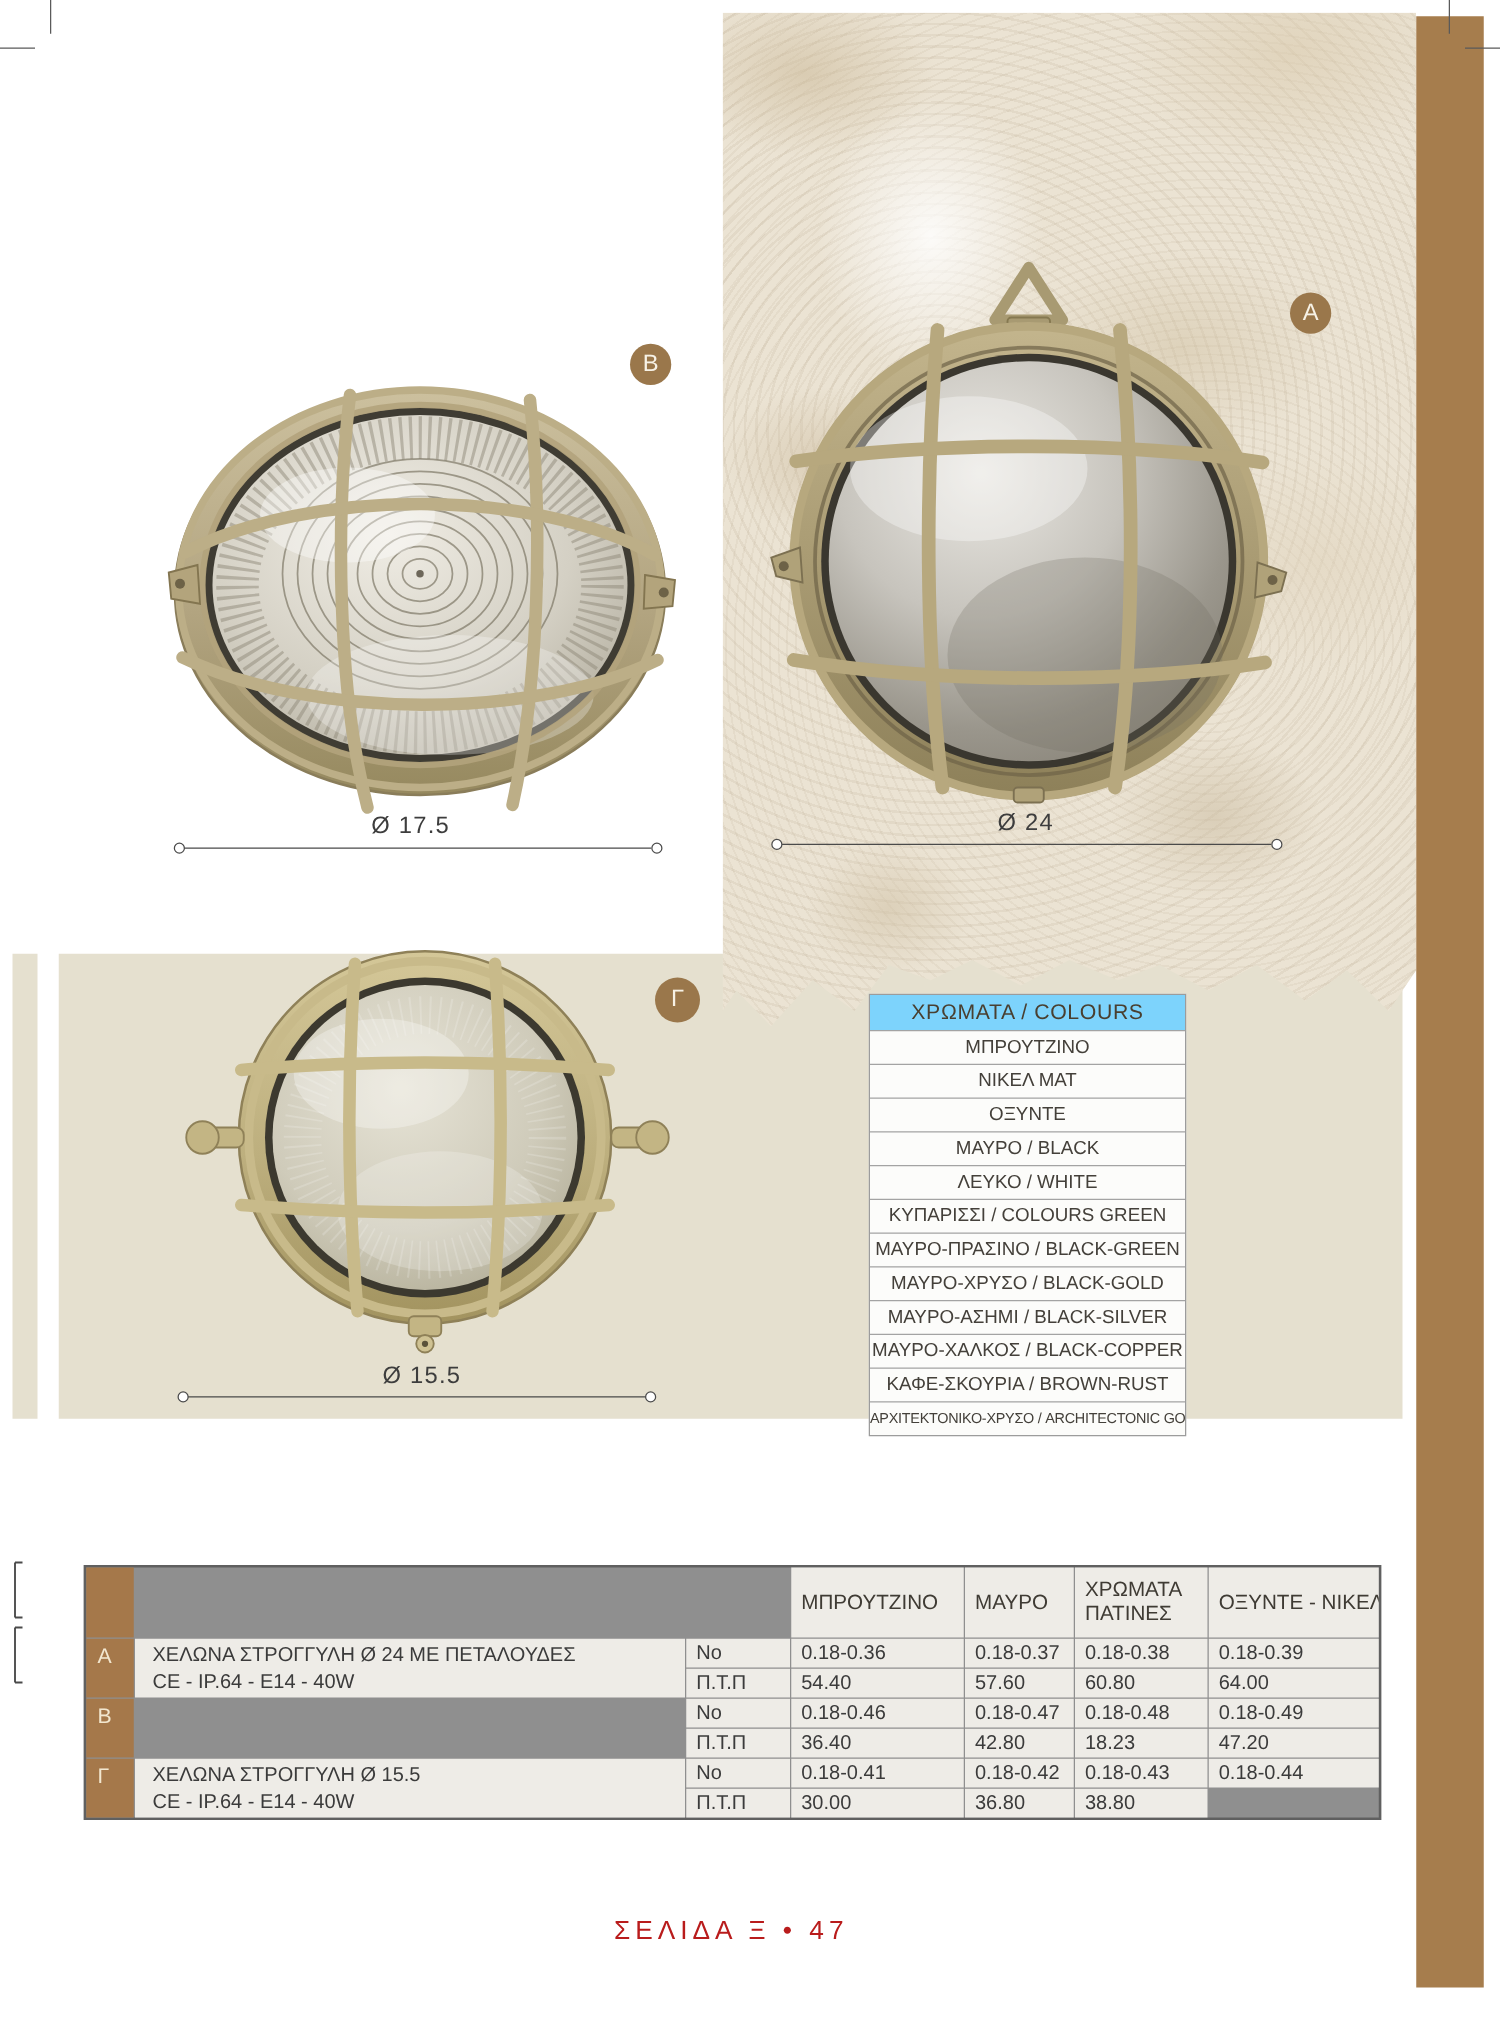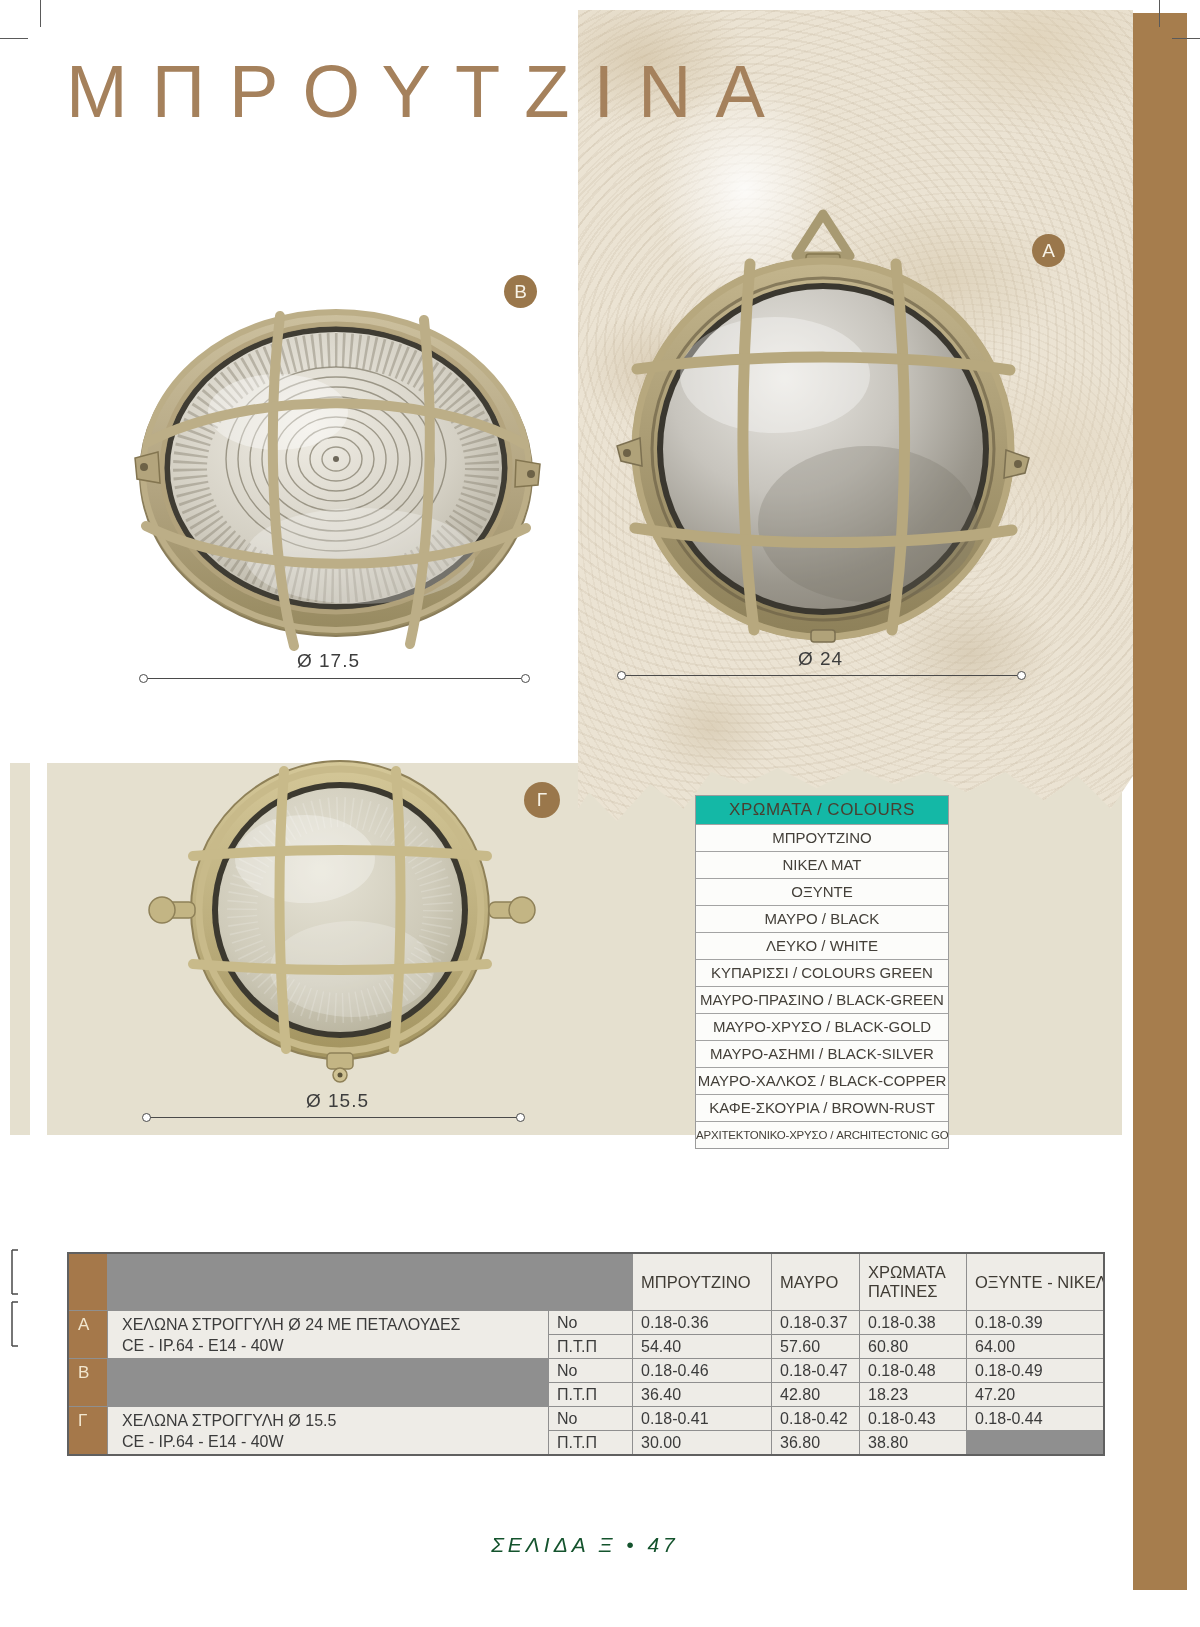--- a/index.html
+++ b/index.html
@@ -29,32 +29,32 @@
   .beige-panel{left:47px;top:763px;width:1075px;height:372px;background:#e5e0cf;z-index:2;}
   .beige-sliver{left:10px;top:763px;width:20px;height:372px;background:#e5e0cf;z-index:2;}
   .brown-strip{left:1133px;top:13px;width:54px;height:1577px;background:#a67d4d;z-index:7;}
 
   .mark{background:#5a5a5a;z-index:8;}
 
   
   .title{left:66px;top:52px;z-index:4;font-size:74px;line-height:80px;letter-spacing:24px;
          color:#a5815c;white-space:nowrap;}
   .footer{left:0;top:1533px;width:1170px;text-align:center;z-index:6;font-size:21px;
-          letter-spacing:4px;color:#14532d;font-style:italic;}
+          letter-spacing:4px;color:#b91c1c;}
 
   
   .plabel{width:33px;height:33px;border-radius:50%;background:#9a774b;color:#f7f2e6;z-index:6;
           font-size:19px;display:flex;align-items:center;justify-content:center;}
   .dim-text{z-index:6;font-size:19px;color:#3d3d3d;letter-spacing:1px;white-space:nowrap;}
   .dim-line{z-index:6;height:0;border-top:1.5px solid #4a4a4a;}
   .dim-end{z-index:6;width:7px;height:7px;border:1.5px solid #4a4a4a;border-radius:50%;background:#fff;}
 
   
   .ctable{left:695px;top:795px;width:252px;z-index:6;border:1px solid #9c9c9c;background:#fcfcfa;}
-  .ctable-header{height:28px;line-height:28px;background:#14b8a6;color:#493f30;font-size:17px;
+  .ctable-header{height:28px;line-height:28px;background:#7dd3fc;color:#493f30;font-size:17px;
                  text-align:center;letter-spacing:.5px;}
   .crow{height:26px;line-height:26px;border-top:1px solid #a3a3a3;font-size:15px;color:#44403a;
         text-align:center;background:#fcfcfa;white-space:nowrap;overflow:hidden;}
   .crow.cond{font-size:11.5px;letter-spacing:-.2px;}
 
   
   .ptable{left:67px;top:1252px;z-index:6;display:grid;
           grid-template-columns:38px 440px 83px 138px 87px 106px 136px;
           grid-template-rows:56px repeat(6,23px);
           gap:1px;background:#8f8f8f;border:2px solid #606060;}
@@ -81,21 +81,20 @@
   <div class="abs brown-strip"></div>
 
   <div class="abs mark" style="left:40px;top:0;width:1px;height:27px;"></div>
   <div class="abs mark" style="left:0;top:38px;width:28px;height:1px;"></div>
   <div class="abs mark" style="left:1159px;top:0;width:1px;height:27px;"></div>
   <div class="abs mark" style="left:1172px;top:38px;width:28px;height:1px;"></div>
   <svg class="abs" style="left:4px;top:1248px;z-index:8;" width="18" height="102">
     <path d="M8,2 H14 M8,2 V46 M8,46 H14 M8,54 H14 M8,54 V98 M8,98 H14" stroke="#4a4a4a" stroke-width="1.5" fill="none"></path>
   </svg>
 
-  <div class="abs title">ΜΠΡΟΥΤΖΙΝΑ</div>
 
   <svg class="abs" style="left:128px;top:294px;z-index:4;" width="420" height="358" viewBox="0 0 420 358">
     <defs>
       <linearGradient id="brB" x1="0" y1="0" x2="0" y2="1">
         <stop offset="0" stop-color="#ccc09e"></stop>
           <stop offset=".55" stop-color="#b2a480"></stop>
           <stop offset="1" stop-color="#96895f"></stop>
       </linearGradient>
       <radialGradient id="gB" cx="42%" cy="35%" r="75%">
         <stop offset="0" stop-color="#f0ede5"></stop>

